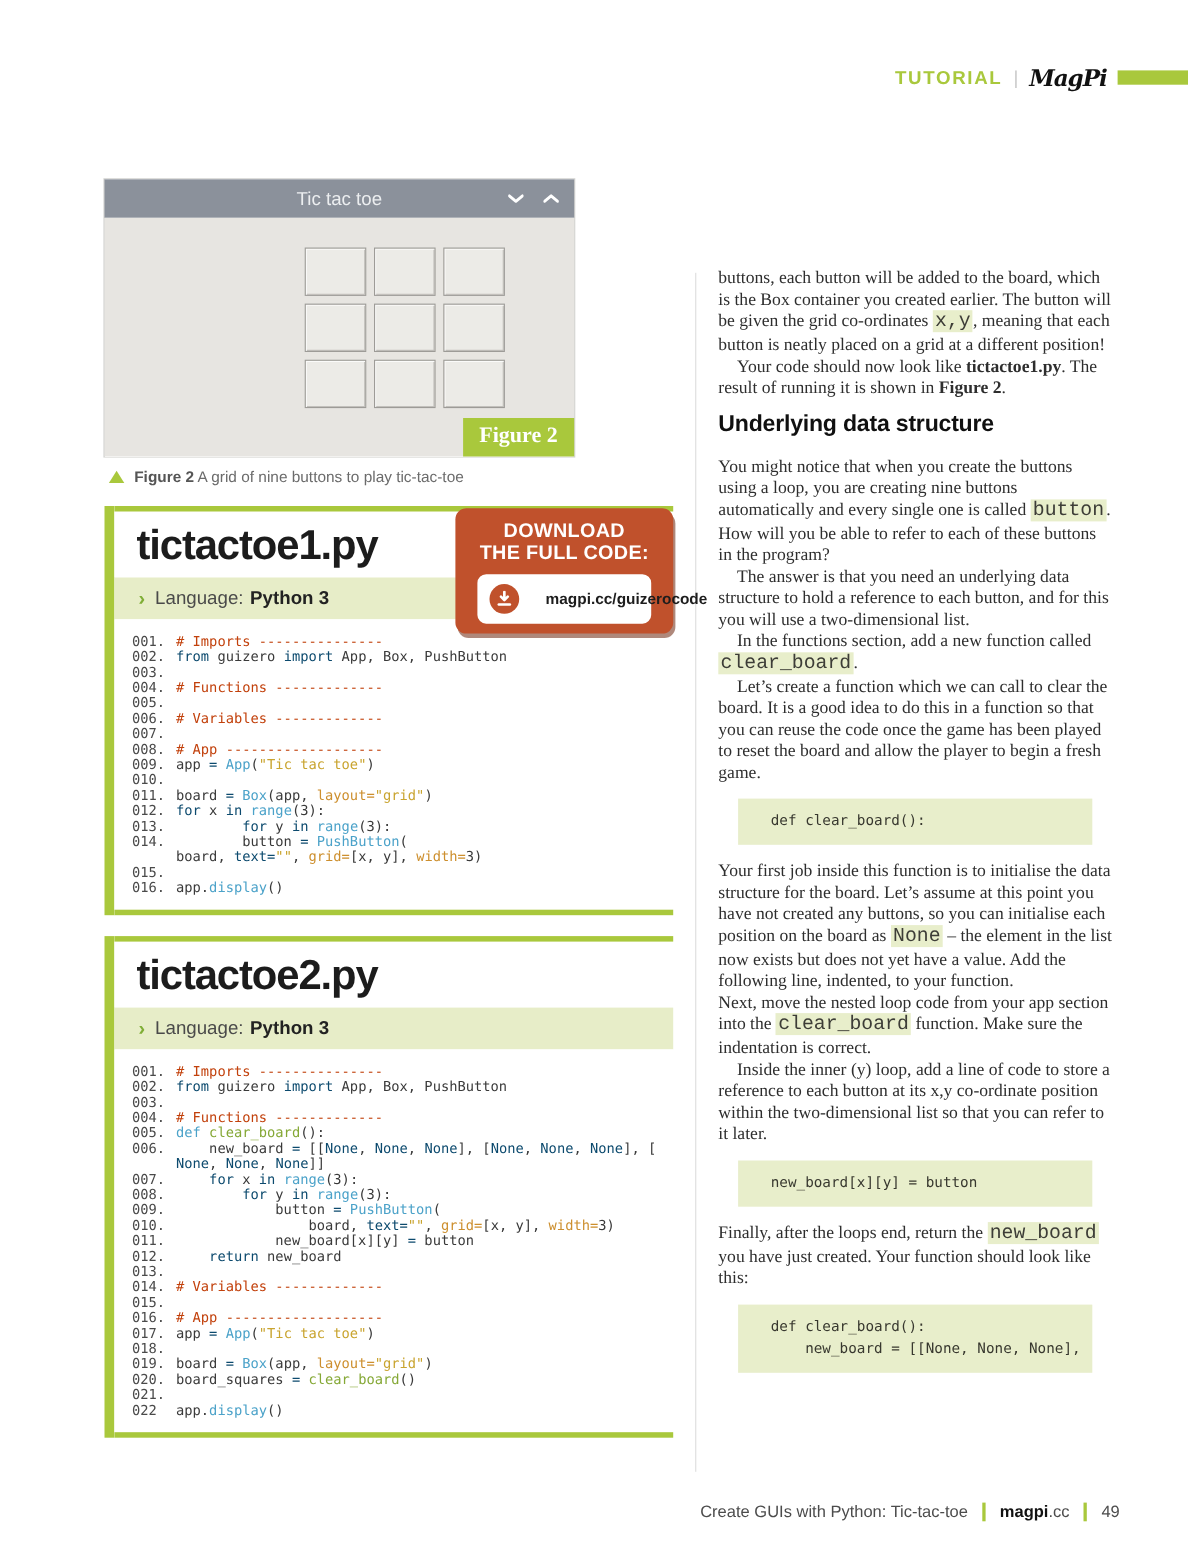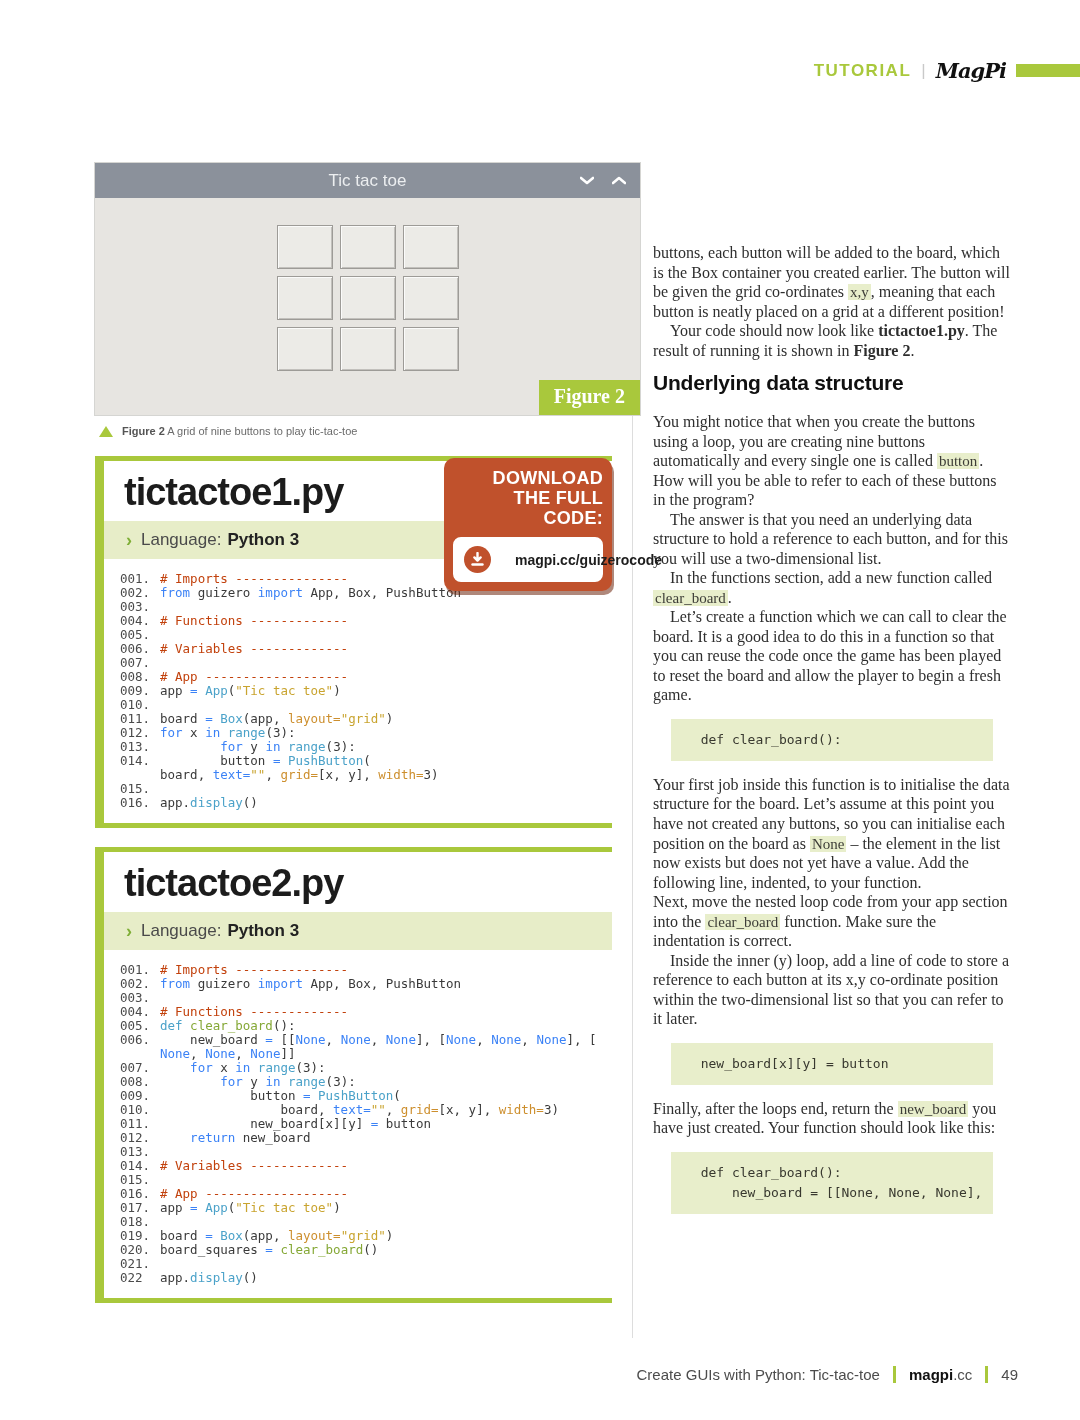--- a/index.html
+++ b/index.html
@@ -19,70 +19,70 @@
   .mast-sep{color:#c9c9c9;font-size:17px;}
   .logo{font-family:"DejaVu Serif",serif;font-style:italic;font-weight:bold;font-size:21px;color:#111;letter-spacing:-1px;}
   .headbar{display:inline-block;width:64px;height:13px;background:var(--green);}
 
   
   .col-left{position:absolute;left:95px;top:163px;width:517px;}
   .col-right{position:absolute;left:653px;top:243px;width:358px;}
   .col-rule{position:absolute;left:632px;top:248px;width:1px;height:1090px;background:#ddd;}
 
   
-  .fig{position:relative;width:545px;height:252px;box-shadow:0 0 0 1px #d5d5d2;}
+  .fig{position:relative;width:427px;height:252px;box-shadow:0 0 0 1px #d5d5d2;}
   .win-titlebar{height:35px;background:#8b919b;display:flex;align-items:center;justify-content:center;position:relative;}
   .win-title{color:#eceef0;font-size:17px;}
   .win-controls{position:absolute;right:14px;top:0;height:100%;display:flex;align-items:center;gap:18px;}
   .win-controls svg{display:block;}
   .win-body{position:relative;height:217px;background:#e7e5e1;}
   .ttt-grid{position:absolute;left:182px;top:27px;display:grid;grid-template-columns:repeat(3,56px);grid-auto-rows:44px;gap:7px;}
   .ttt-btn{background:#ecebe7;border:1px solid #9d9b97;
            box-shadow:inset 1px 1px 0 #fbfbfa, inset -1px -1px 0 #c2c0bc;cursor:pointer;}
   .fig-badge{position:absolute;right:0;bottom:0;background:var(--green);color:#fff;
              font-family:"Liberation Serif",serif;font-weight:bold;font-size:20px;padding:5px 15px 7px;}
-  .fig-caption{display:flex;align-items:center;gap:9px;margin:10px 0 0 4px;font-size:11px;color:#6b6b6b;}
+  .fig-caption{display:flex;align-items:center;gap:9px;margin:10px 0 0 4px;font-size:14px;color:#6b6b6b;}
   .cap-tri{width:0;height:0;border-left:7px solid transparent;border-right:7px solid transparent;
            border-bottom:11px solid var(--green);}
   .cap-label{font-weight:bold;color:#555;}
 
   
   .listing{position:relative;margin-top:19px;border-left:9px solid var(--green);}
   .listing-head{background:#fff;border-top:5px solid var(--green);padding:12px 0 10px 20px;}
   .listing-title{font-size:38px;font-weight:600;color:#1c1c1c;letter-spacing:-1px;line-height:1;}
   .lang-bar{background:#e7edc8;height:38px;display:flex;align-items:center;padding-left:22px;font-size:17px;color:#4a4a4a;}
   .lang-chev{color:#7fae36;font-weight:bold;font-size:18px;margin-right:9px;}
   .lang-value{font-weight:bold;color:#222;margin-left:6px;}
   .code-area{background:#fff;padding:13px 6px 13px 0;border-bottom:5px solid var(--green);
              font-family:"DejaVu Sans Mono",monospace;font-size:12.5px;line-height:14px;color:#3a3a3a;}
   .code-line{white-space:pre;min-height:14px;}
   .ln{display:inline-block;width:56px;padding-left:16px;color:#4a4a4a;}
   .lc{white-space:pre;}
-  .tok-kw{color:#3b82f6;}
+  .tok-kw{color:#0c4a6e;}
   .tok-fn{color:#4ba2c9;}
   .tok-fname{color:#85a836;}
   .tok-str{color:#c9a42f;}
   .tok-arg{color:#cd8f2e;}
   .tok-cm{color:#c2410c;}
 
   
-  .dl-badge{position:absolute;top:2px;right:0;width:168px;background:var(--red);border-radius:10px;
-            padding:11px 9px 9px;text-align:right;box-shadow:2px 4px 0 rgba(110,38,14,.55);cursor:pointer;z-index:2;}
+  .dl-badge{position:absolute;top:2px;right:0;width:198px;background:var(--red);border-radius:10px;
+            padding:11px 20px 9px;text-align:center;box-shadow:2px 4px 0 rgba(110,38,14,.55);cursor:pointer;z-index:2;}
   .dl-line{color:#fff;font-weight:bold;font-size:18px;line-height:1.1;letter-spacing:.3px;}
   .dl-url-box{margin-top:9px;background:#fff;border:3px solid #fff;border-radius:8px;
               display:flex;align-items:center;gap:24px;padding:6px 8px;}
   .dl-icon{flex:0 0 auto;width:27px;height:27px;border-radius:50%;background:var(--red);
            display:flex;align-items:center;justify-content:center;}
   .dl-url{font-weight:bold;font-size:14px;color:#1d1d1d;white-space:nowrap;}
 
   
   .col-right p{font-family:"Liberation Serif",serif;font-size:16px;line-height:1.22;color:var(--ink);text-align:left;}
   .col-right p.indent{text-indent:17px;}
   .col-right h2{font-size:21px;font-weight:bold;color:#101010;margin:11px 0 17px;letter-spacing:-.2px;}
-  .inline-code{font-family:Liberation Serif, serif;font-size:15px;background:var(--green-light);
+  .inline-code{font-family:Liberation Mono, monospace;font-size:18px;background:var(--green-light);
                padding:0 2px;color:#3d3d37;}
   .col-right b{font-weight:bold;}
   .art-code{background:var(--green-light);padding:11px 14px;margin:14px 18px;white-space:pre;
             font-family:"DejaVu Sans Mono",monospace;font-size:13px;line-height:1.55;color:#38382f;}
 
   
   .page-footer{position:absolute;top:1366px;right:62px;display:flex;align-items:center;gap:13px;
                font-size:15px;color:#4c4c4c;}
   .foot-bar{width:3px;height:17px;background:var(--green);}
   .foot-site b{color:#111;}

